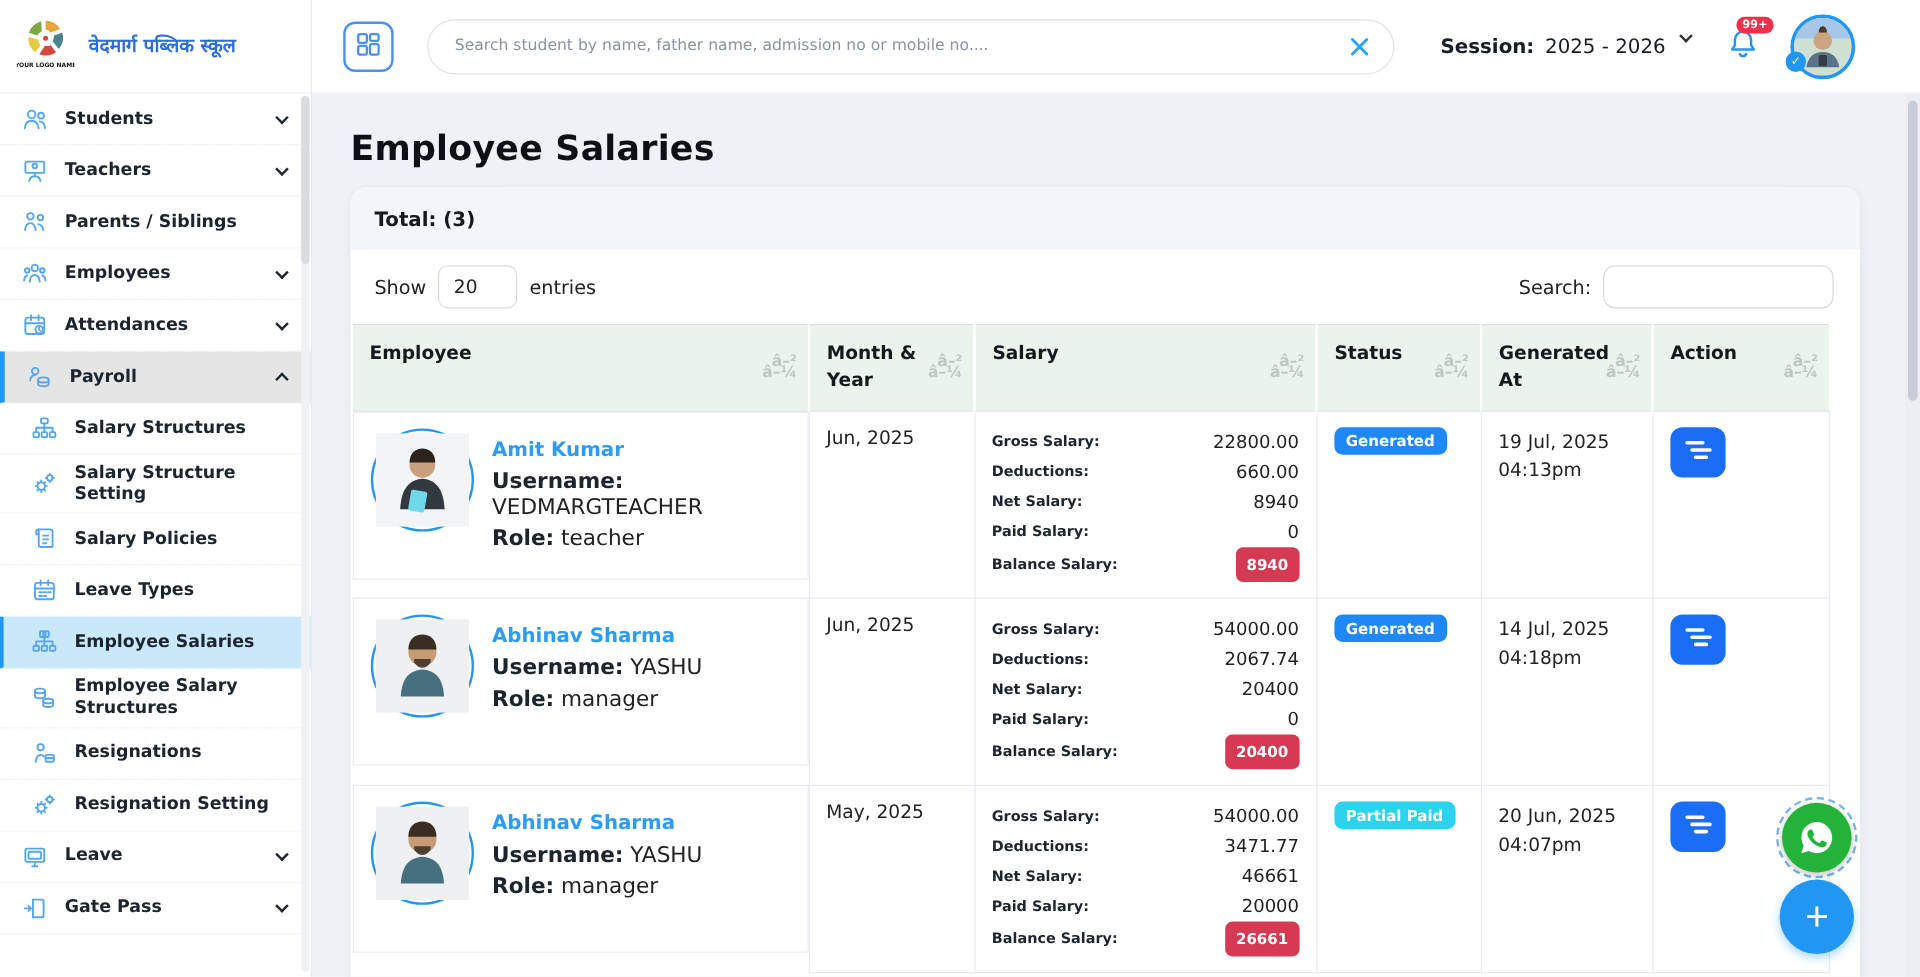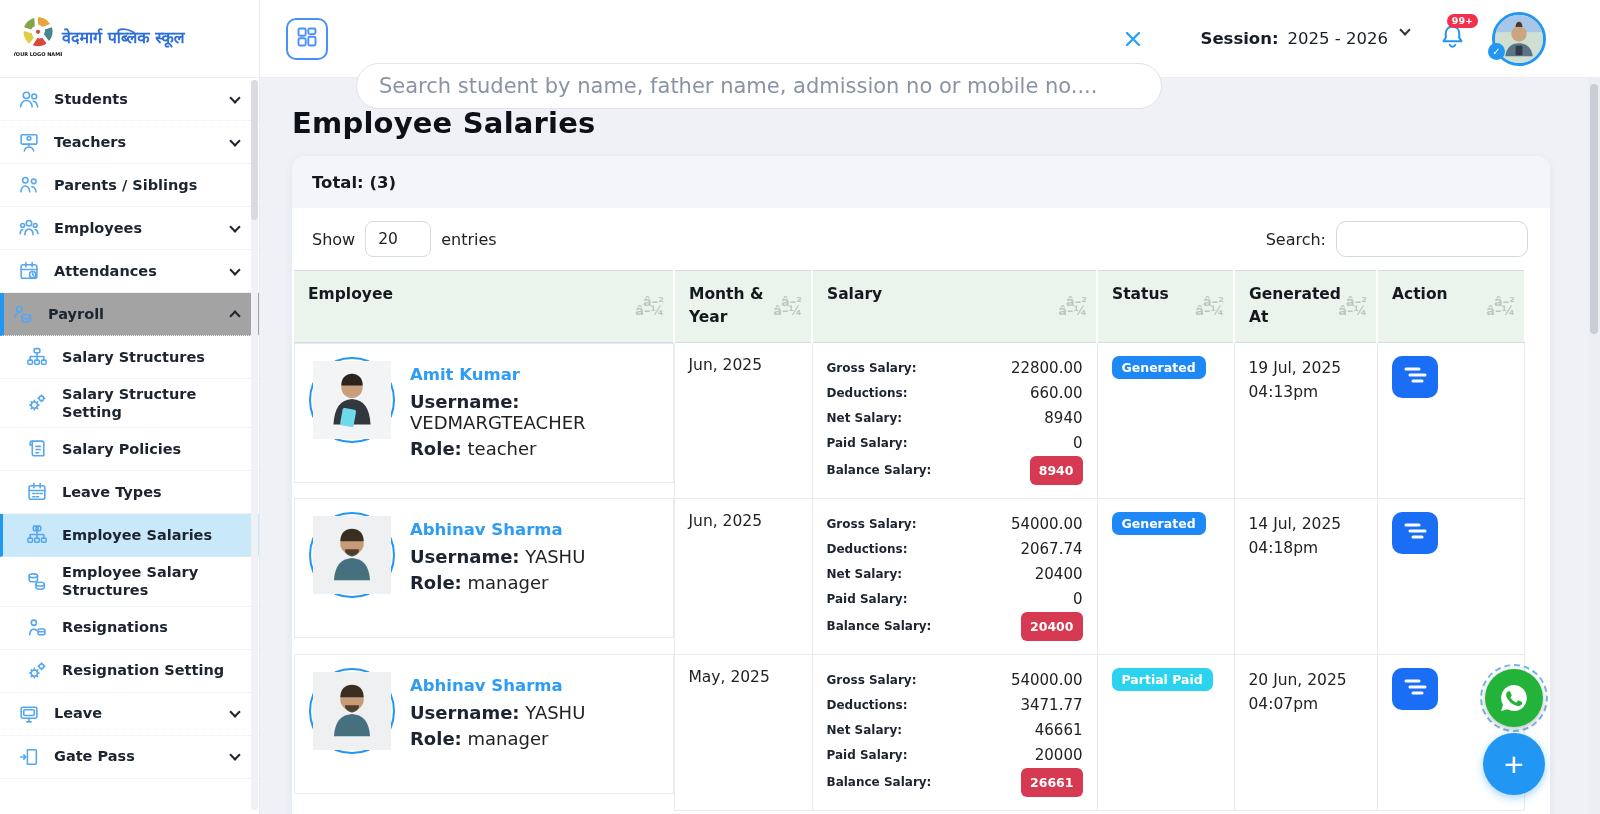--- a/index.html
+++ b/index.html
@@ -1,40 +1,40 @@
 <!DOCTYPE html>
 <html><head>
 <meta charset="utf-8">
 <style>
   * { margin:0; padding:0; box-sizing:border-box; }
   html,body { width:1600px; height:814px; overflow:hidden; font-family:"DejaVu Sans","Liberation Sans",sans-serif; background:#fff; color:#1b2430; }
 
   
   .sidebar { position:absolute; left:0; top:0; width:260px; height:814px; background:#fff; border-right:1px solid #e8eaf0; z-index:5; }
-  .logo-row { height:78px; display:flex; align-items:center; padding:0 10px 0 14px; border-bottom:1px solid #eef0f4; }
+  .logo-row { height:78px; display:flex; align-items:center; gap:12px; padding:0 10px 0 14px; border-bottom:1px solid #eef0f4; }
   .logo-row .school-name { font-size:16px; font-weight:700; color:#2d6ed9; line-height:1.15; }
   .menu { position:relative; }
   .sitem { display:flex; align-items:center; gap:14px; min-height:43px; padding:6px 20px 6px 18px; border-bottom:1px dotted #e7eaf0; cursor:pointer; }
   .sitem .slabel { font-size:14.5px; font-weight:600; color:#1c2430; line-height:1.25; }
   .sitem.sub { padding-left:26px; }
-  .sitem.parent-active { border-left:4px solid #2196f3; background:#a3a3a3; padding-left:8px; }
+  .sitem.parent-active { border-left:4px solid #2196f3; background:#e5e5e5; padding-left:18px; }
   .sitem.active-sub { background:#c9e8f9; border-left:3px solid #2196f3; padding-left:23px; }
   .icn { width:22px; height:22px; flex:none; }
   .icn svg { width:22px; height:22px; stroke:#56a6f0; fill:none; stroke-width:1.5; stroke-linecap:round; stroke-linejoin:round; }
   .chev { width:8px; height:8px; border-right:2px solid #1f2630; border-bottom:2px solid #1f2630; margin-left:auto; flex:none; }
   .chev-d { transform:rotate(45deg); margin-top:-3px; }
   .chev-u { transform:rotate(-135deg); margin-top:3px; }
   .sidebar-scroll { position:absolute; right:1px; top:80px; width:7px; height:730px; background:#f0f1f4; border-radius:4px; }
   .sidebar-scroll .thumb { position:absolute; top:0; left:0; width:7px; height:140px; background:#d9dbe1; border-radius:4px; }
 
   
   .header { position:absolute; left:260px; right:0; top:0; height:78px; background:#fff; border-bottom:1px solid #ebedf2; display:flex; align-items:center; padding:0 54px 0 26px; z-index:4; }
   .apps-btn { width:42px; height:42px; border:2px solid #4a90f5; border-radius:10px; display:flex; align-items:center; justify-content:center; background:#fff; cursor:pointer; flex:none; }
   .gsearch { position:relative; width:806px; height:46px; margin-left:28px; flex:none; }
-  .gsearch input { width:100%; height:100%; border:1px solid #dfe3ea; border-radius:23px; padding:0 52px 0 22px; font-size:21px; color:#333; font-family:inherit; outline:none; background:#fff;margin-top:47px; }
+  .gsearch input { width:100%; height:100%; border:1px solid #dfe3ea; border-radius:23px; padding:0 52px 0 22px; font-size:13px; color:#333; font-family:inherit; outline:none; background:#fff; }
   .gsearch input::placeholder { color:#8a93a3; }
   .gsearch .clear-x { position:absolute; right:18px; top:12px; width:22px; height:22px; cursor:pointer; }
   .session { display:flex; align-items:flex-start; gap:9px; margin-left:auto; cursor:pointer; white-space:nowrap; }
   .session .lbl { font-size:16.5px; font-weight:700; color:#171d26; }
   .session .val { font-size:16.5px; font-weight:500; color:#171d26; }
   .session .chev { border-color:#333; margin-left:4px; }
   .bell-wrap { position:relative; margin-left:30px; cursor:pointer; flex:none; }
   .bell-badge { position:absolute; top:-9px; right:-12px; background:#f2304a; color:#fff; font-size:9.5px; font-weight:700; border-radius:9px; padding:2px 5px; line-height:1; }
   .avatar-wrap { position:relative; margin-left:26px; width:54px; height:54px; flex:none; cursor:pointer; }
   .avatar-ring { width:54px; height:54px; border-radius:50%; border:3px solid #2196f3; overflow:hidden; background:#cfe0ee; }

